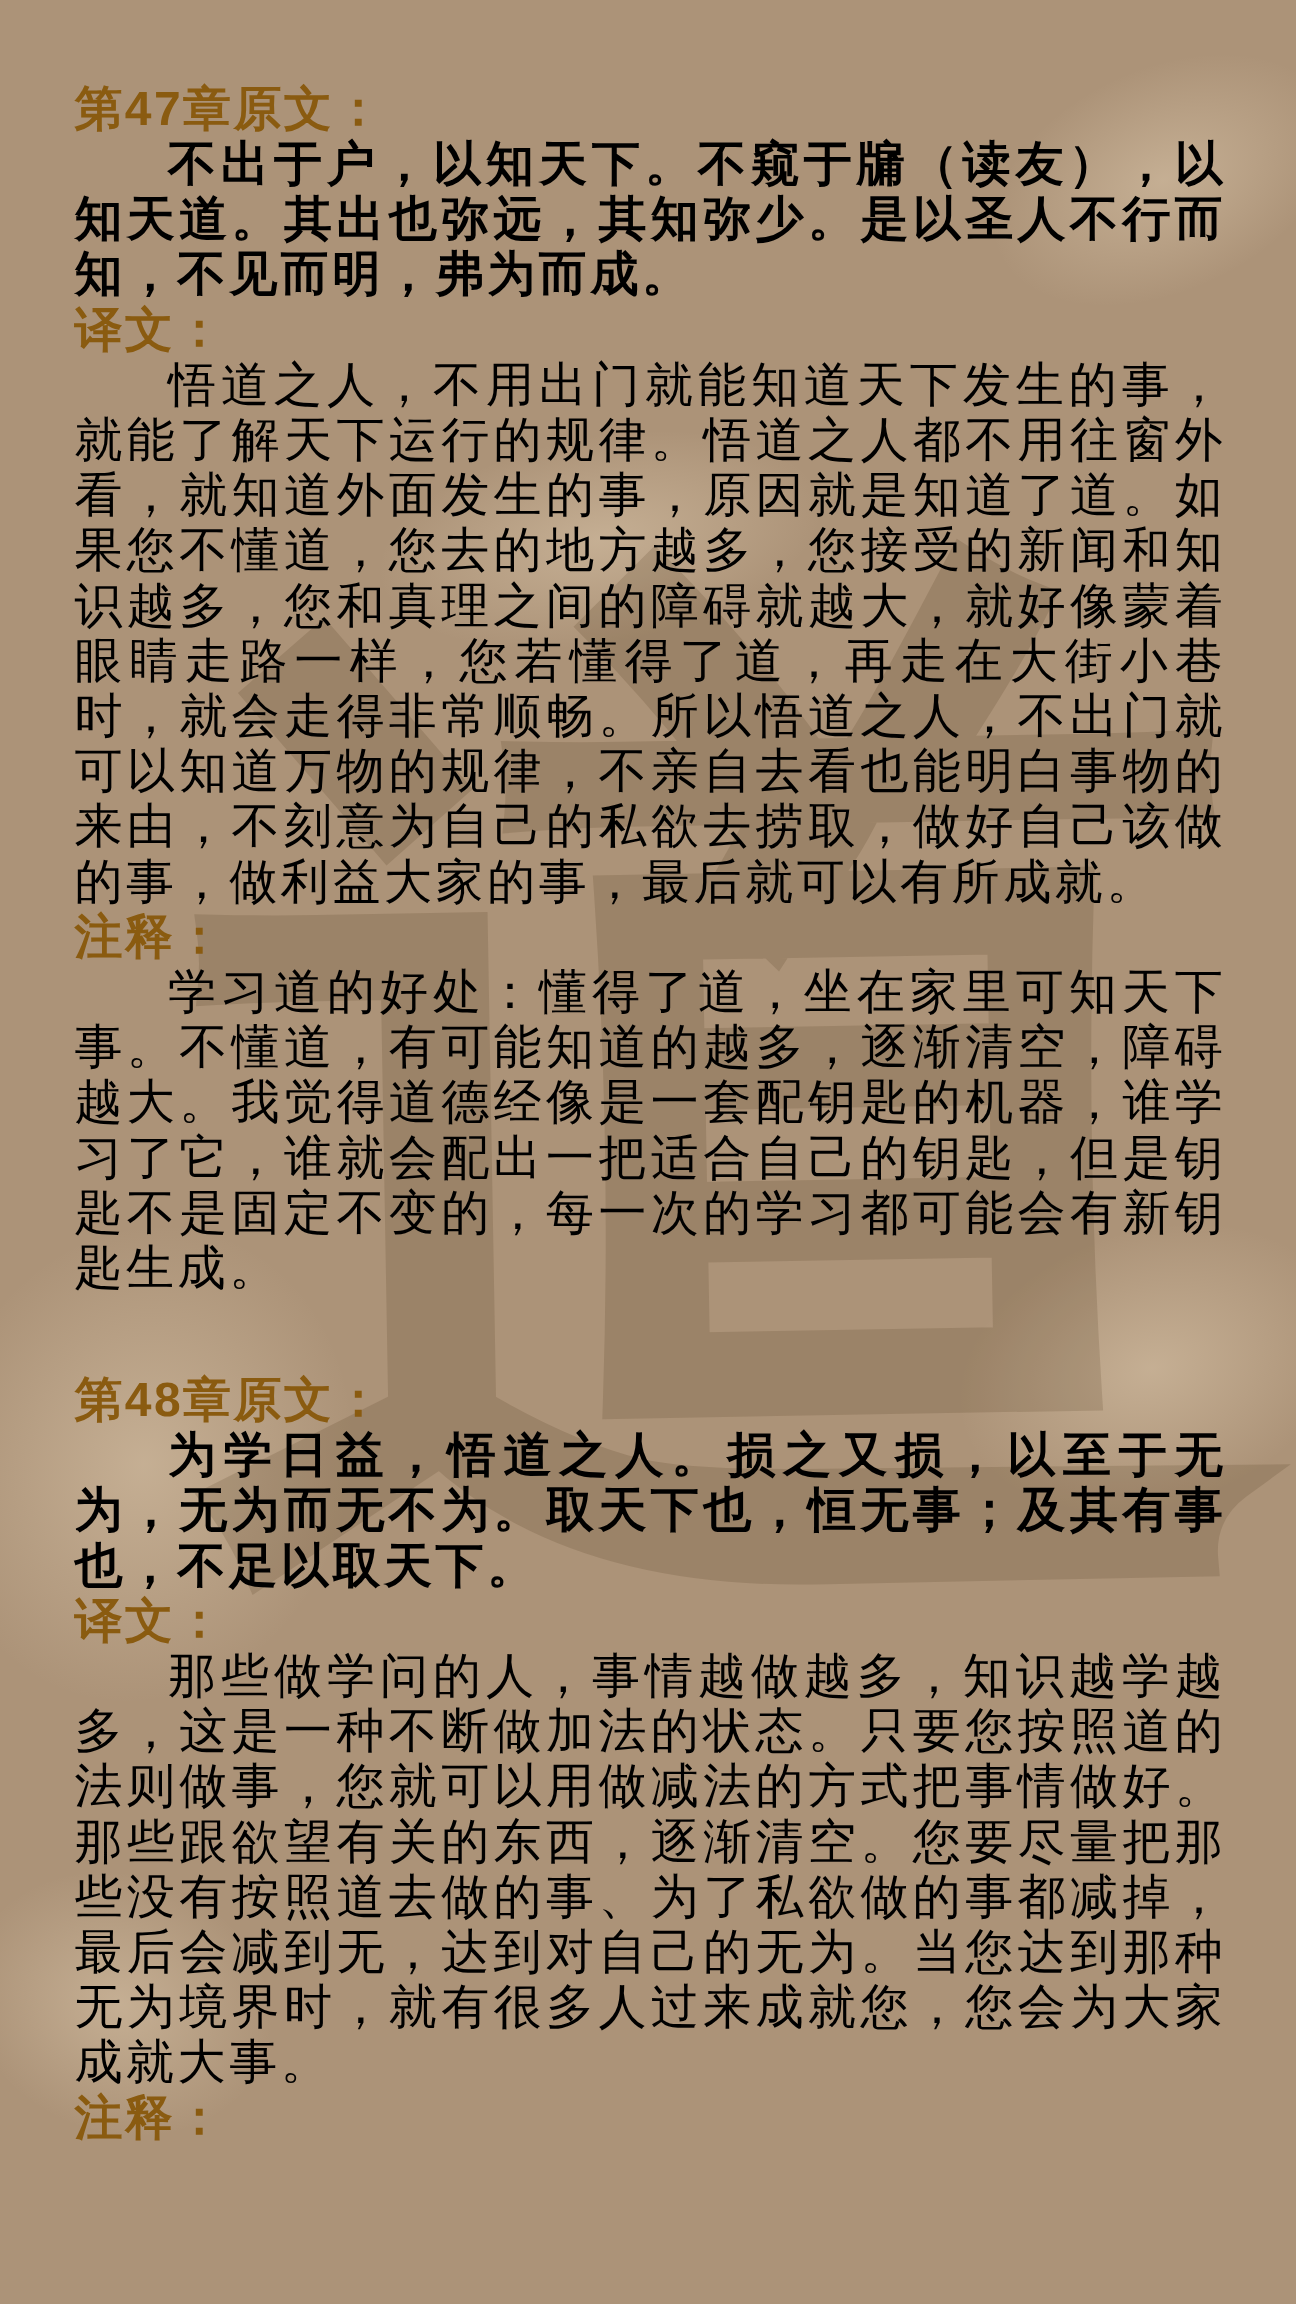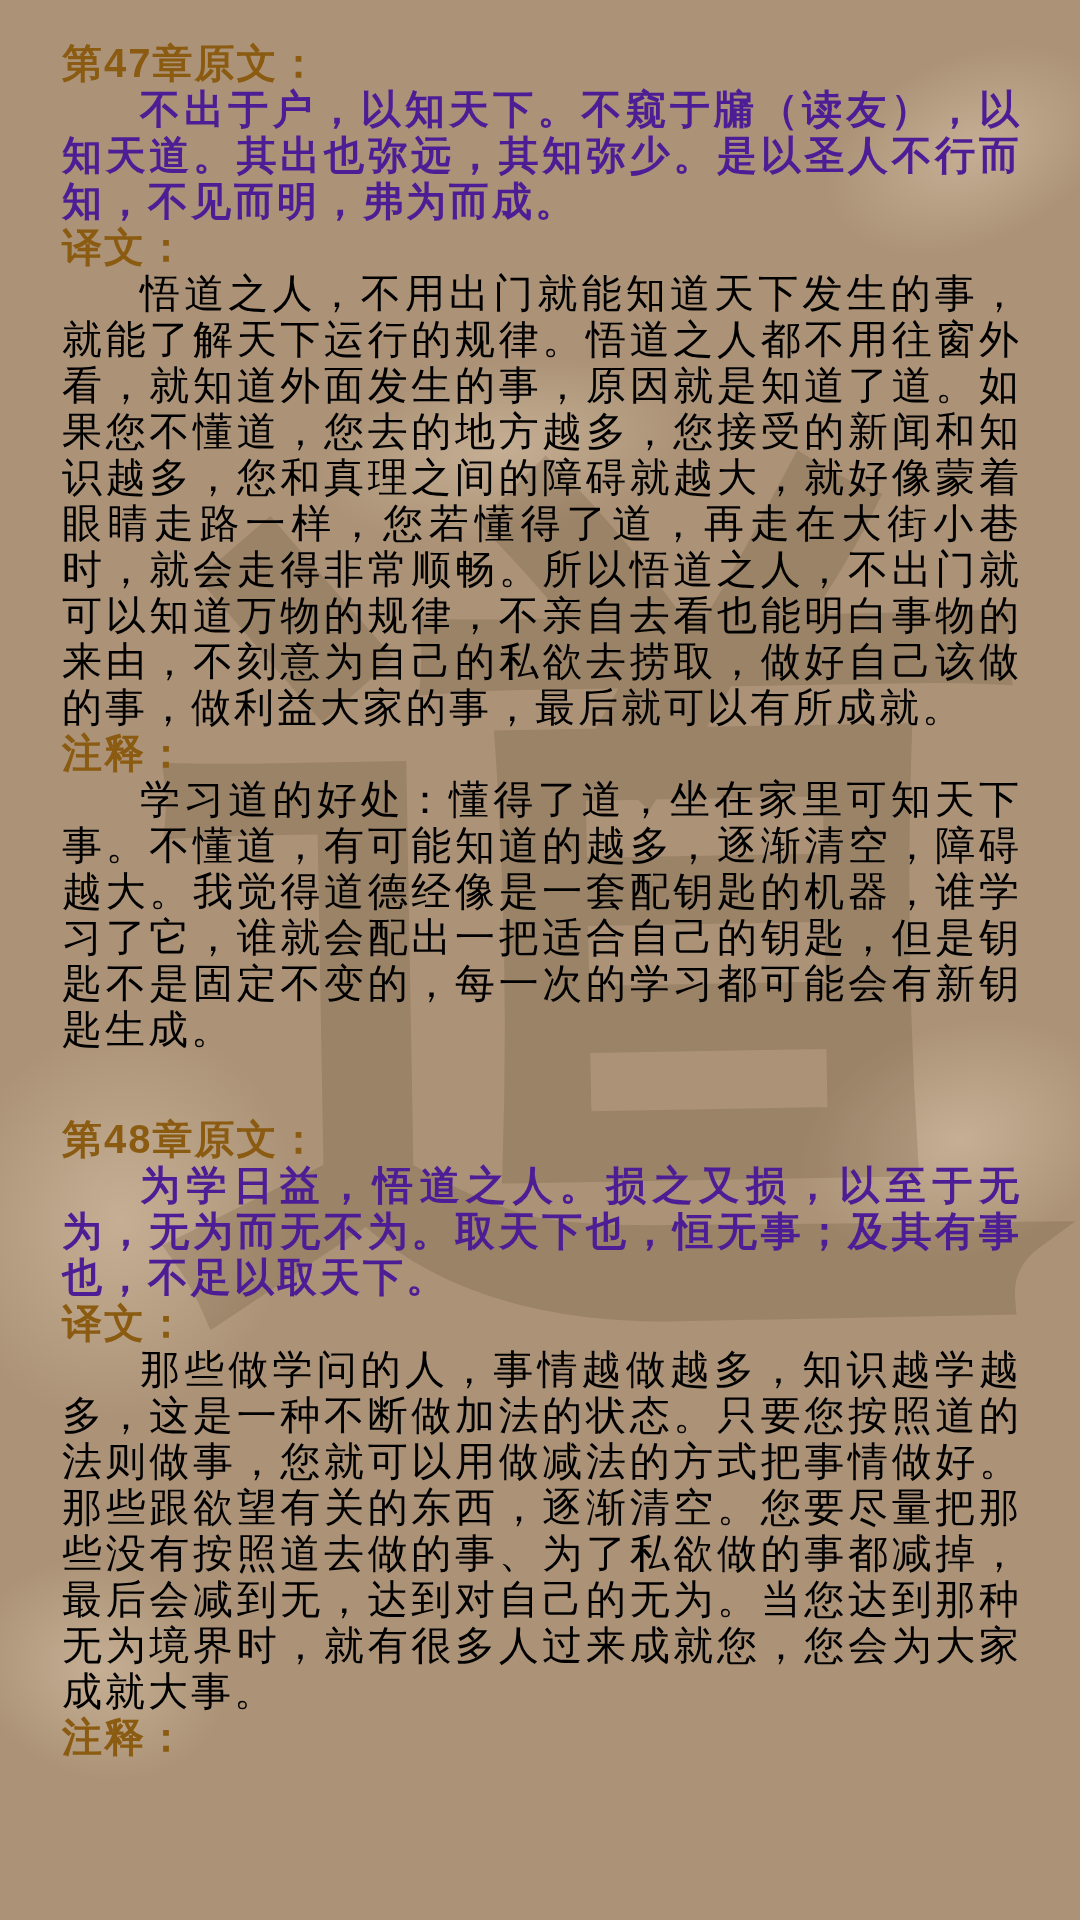--- a/index.html
+++ b/index.html
@@ -41,34 +41,35 @@
     pointer-events: none;
     user-select: none;
   }
   .content {
     position: relative;
     padding: 40px 58px 0 62px;
     font-size: 40px;
     line-height: 46px;
     letter-spacing: 3px;
     text-align: justify;
+    margin-top: 28px;
   }
   .heading {
     margin: 0;
     font-size: 40px;
     line-height: 46px;
     font-weight: bold;
     color: #8a5b10;
     letter-spacing: 2px;
   }
   p {
     margin: 0;
   }
   .original {
-    color: #4c1d95;
+    color: #000000;
     font-weight: bold;
     text-indent: 78px;
   }
   .body-text {
     color: #000000;
     text-indent: 78px;
   }
   .section-gap {
     height: 64px;
   }

